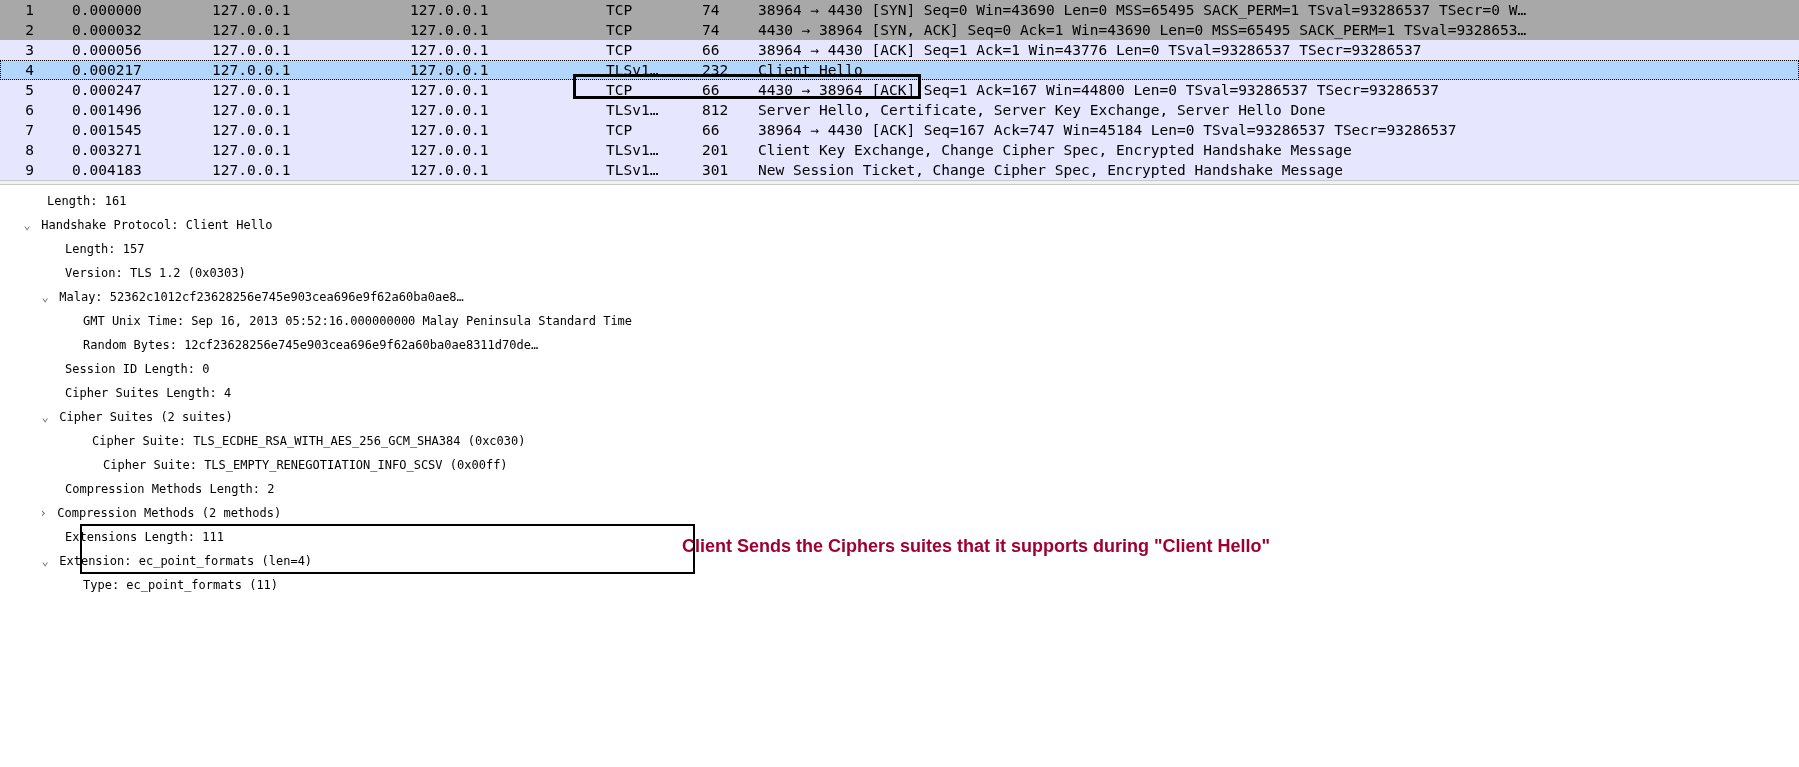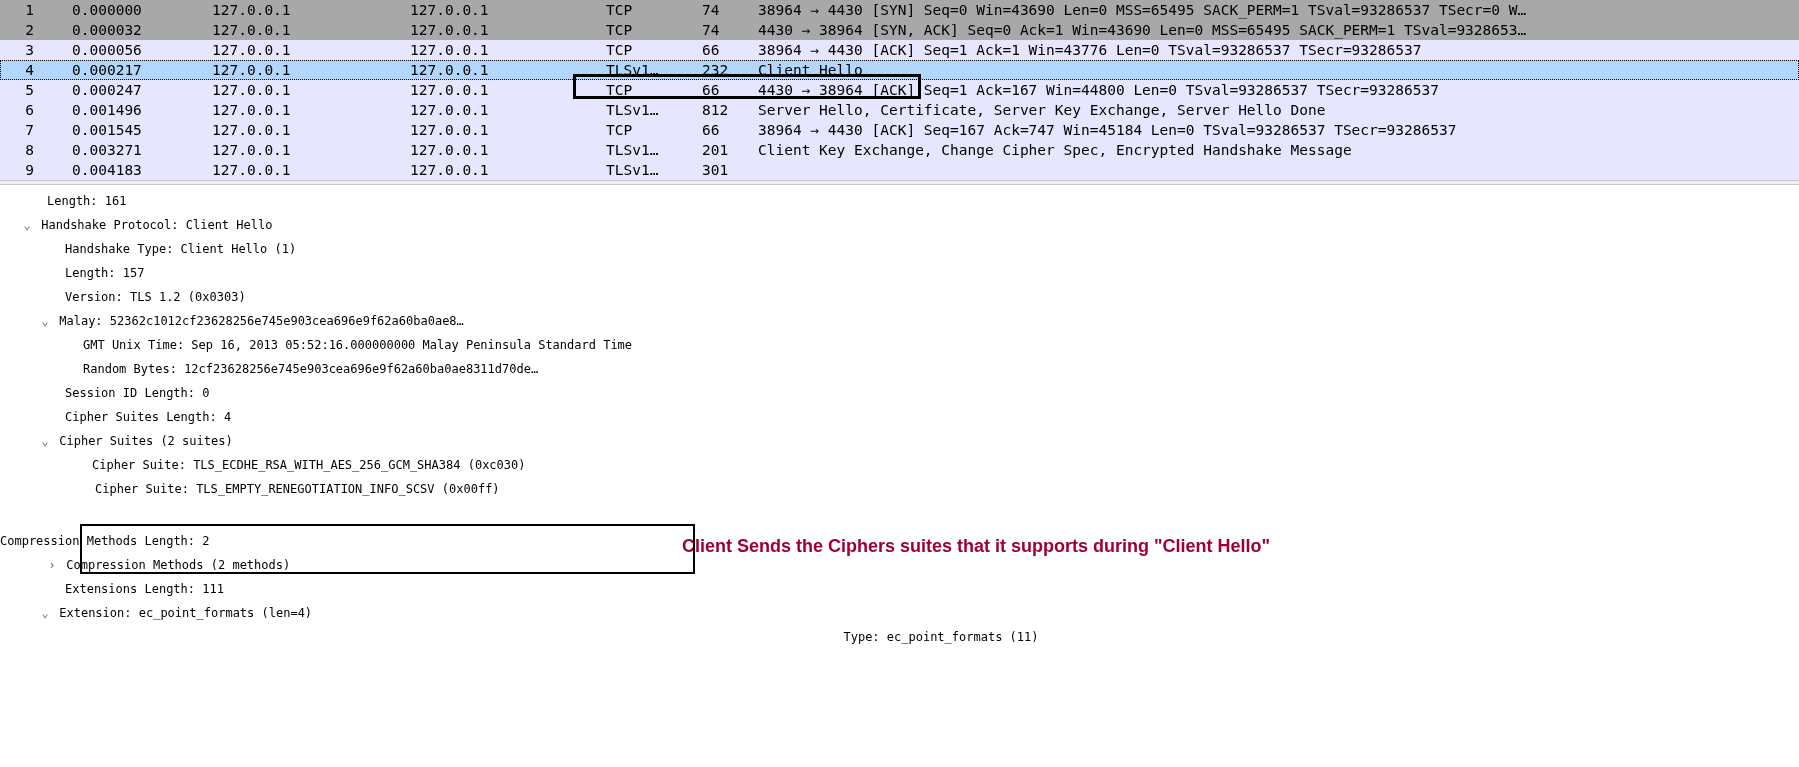--- a/index.html
+++ b/index.html
@@ -29,41 +29,40 @@
 
 <div class="packet-list" id="packet-list">
     <div class="pkt-row gray"><span class="c-no">1</span><span class="c-time">0.000000</span><span class="c-src">127.0.0.1</span><span class="c-dst">127.0.0.1</span><span class="c-proto">TCP</span><span class="c-len">74</span><span class="c-info">38964 → 4430 [SYN] Seq=0 Win=43690 Len=0 MSS=65495 SACK_PERM=1 TSval=93286537 TSecr=0 W…</span></div>
     <div class="pkt-row gray"><span class="c-no">2</span><span class="c-time">0.000032</span><span class="c-src">127.0.0.1</span><span class="c-dst">127.0.0.1</span><span class="c-proto">TCP</span><span class="c-len">74</span><span class="c-info">4430 → 38964 [SYN, ACK] Seq=0 Ack=1 Win=43690 Len=0 MSS=65495 SACK_PERM=1 TSval=9328653…</span></div>
     <div class="pkt-row tcp"><span class="c-no">3</span><span class="c-time">0.000056</span><span class="c-src">127.0.0.1</span><span class="c-dst">127.0.0.1</span><span class="c-proto">TCP</span><span class="c-len">66</span><span class="c-info">38964 → 4430 [ACK] Seq=1 Ack=1 Win=43776 Len=0 TSval=93286537 TSecr=93286537</span></div>
     <div class="pkt-row sel"><span class="c-no">4</span><span class="c-time">0.000217</span><span class="c-src">127.0.0.1</span><span class="c-dst">127.0.0.1</span><span class="c-proto">TLSv1…</span><span class="c-len">232</span><span class="c-info">Client Hello</span></div>
     <div class="pkt-row tcp"><span class="c-no">5</span><span class="c-time">0.000247</span><span class="c-src">127.0.0.1</span><span class="c-dst">127.0.0.1</span><span class="c-proto">TCP</span><span class="c-len">66</span><span class="c-info">4430 → 38964 [ACK] Seq=1 Ack=167 Win=44800 Len=0 TSval=93286537 TSecr=93286537</span></div>
     <div class="pkt-row tcp"><span class="c-no">6</span><span class="c-time">0.001496</span><span class="c-src">127.0.0.1</span><span class="c-dst">127.0.0.1</span><span class="c-proto">TLSv1…</span><span class="c-len">812</span><span class="c-info">Server Hello, Certificate, Server Key Exchange, Server Hello Done</span></div>
     <div class="pkt-row tcp"><span class="c-no">7</span><span class="c-time">0.001545</span><span class="c-src">127.0.0.1</span><span class="c-dst">127.0.0.1</span><span class="c-proto">TCP</span><span class="c-len">66</span><span class="c-info">38964 → 4430 [ACK] Seq=167 Ack=747 Win=45184 Len=0 TSval=93286537 TSecr=93286537</span></div>
     <div class="pkt-row tcp"><span class="c-no">8</span><span class="c-time">0.003271</span><span class="c-src">127.0.0.1</span><span class="c-dst">127.0.0.1</span><span class="c-proto">TLSv1…</span><span class="c-len">201</span><span class="c-info">Client Key Exchange, Change Cipher Spec, Encrypted Handshake Message</span></div>
-    <div class="pkt-row tcp"><span class="c-no">9</span><span class="c-time">0.004183</span><span class="c-src">127.0.0.1</span><span class="c-dst">127.0.0.1</span><span class="c-proto">TLSv1…</span><span class="c-len">301</span></div>
+    <div class="pkt-row tcp"><span class="c-no">9</span><span class="c-time">0.004183</span><span class="c-src">127.0.0.1</span><span class="c-dst">127.0.0.1</span><span class="c-proto">TLSv1…</span><span class="c-len">301</span><span class="c-info">New Session Ticket, Change Cipher Spec, Encrypted Handshake Message</span></div>
   </div>
 <div class="hilite-box1"></div>
 
 <div class="sep"></div>
 
 <div class="tree" id="tree">
     <div class="tree-row" style="padding-left: 47px;"><span>Length: 161</span></div>
     <div class="tree-row" style="padding-left: 20px;"><span class="tw">⌄</span> <span>Handshake Protocol: Client Hello</span></div>
-    <div class="tree-row" style="padding-left: 65px;"><span>Handshake Type: Client Hello (1)</span></div>
     <div class="tree-row" style="padding-left: 65px;"><span>Length: 157</span></div>
     <div class="tree-row" style="padding-left: 65px;"><span>Version: TLS 1.2 (0x0303)</span></div>
     <div class="tree-row" style="padding-left: 38px;"><span class="tw">⌄</span> <span>Malay: 52362c1012cf23628256e745e903cea696e9f62a60ba0ae8…</span></div>
     <div class="tree-row" style="padding-left: 83px;"><span>GMT Unix Time: Sep 16, 2013 05:52:16.000000000 Malay Peninsula Standard Time</span></div>
     <div class="tree-row" style="padding-left: 83px;"><span>Random Bytes: 12cf23628256e745e903cea696e9f62a60ba0ae8311d70de…</span></div>
     <div class="tree-row" style="padding-left: 65px;"><span>Session ID Length: 0</span></div>
     <div class="tree-row" style="padding-left: 65px;"><span>Cipher Suites Length: 4</span></div>
     <div class="tree-row" style="padding-left: 38px;"><span class="tw">⌄</span> <span>Cipher Suites (2 suites)</span></div>
     <div class="tree-row" style="padding-left: 92px;"><span>Cipher Suite: TLS_ECDHE_RSA_WITH_AES_256_GCM_SHA384 (0xc030)</span></div>
-    <div class="tree-row" style="padding-left: 95px;"><span>Cipher Suite: TLS_EMPTY_RENEGOTIATION_INFO_SCSV (0x00ff)</span></div>
-    <div class="tree-row" style=" margin-top: 28px;"><span>Compression Methods Length: 2</span></div>
-    <div class="tree-row" style="padding-left: 45px;"><span class="tw">›</span> <span>Compression Methods (2 methods)</span></div>
+    <div class="tree-row" style="padding-left: 56px; margin-left: 47px;"><span>Cipher Suite: TLS_EMPTY_RENEGOTIATION_INFO_SCSV (0x00ff)</span></div>
+    <div class="tree-row" style="padding-left: 65px;"><span>Compression Methods Length: 2</span></div>
+    <div class="tree-row" style="padding-left: 36px;"><span class="tw">›</span> <span>Compression Methods (2 methods)</span></div>
     <div class="tree-row" style="padding-left: 65px;"><span>Extensions Length: 111</span></div>
     <div class="tree-row" style="padding-left: 38px;"><span class="tw">⌄</span> <span>Extension: ec_point_formats (len=4)</span></div>
-    <div class="tree-row" style="padding-left: 83px; text-align: center;"><span>Type: ec_point_formats (11)</span></div>
+    <div class="tree-row" style="padding-left: 83px;"><span>Type: ec_point_formats (11)</span></div>
   </div>
 <div class="hilite-box2"></div>
 
 <div class="annot">Client Sends the Ciphers suites that it supports during "Client Hello"</div>
 
 </body></html>

